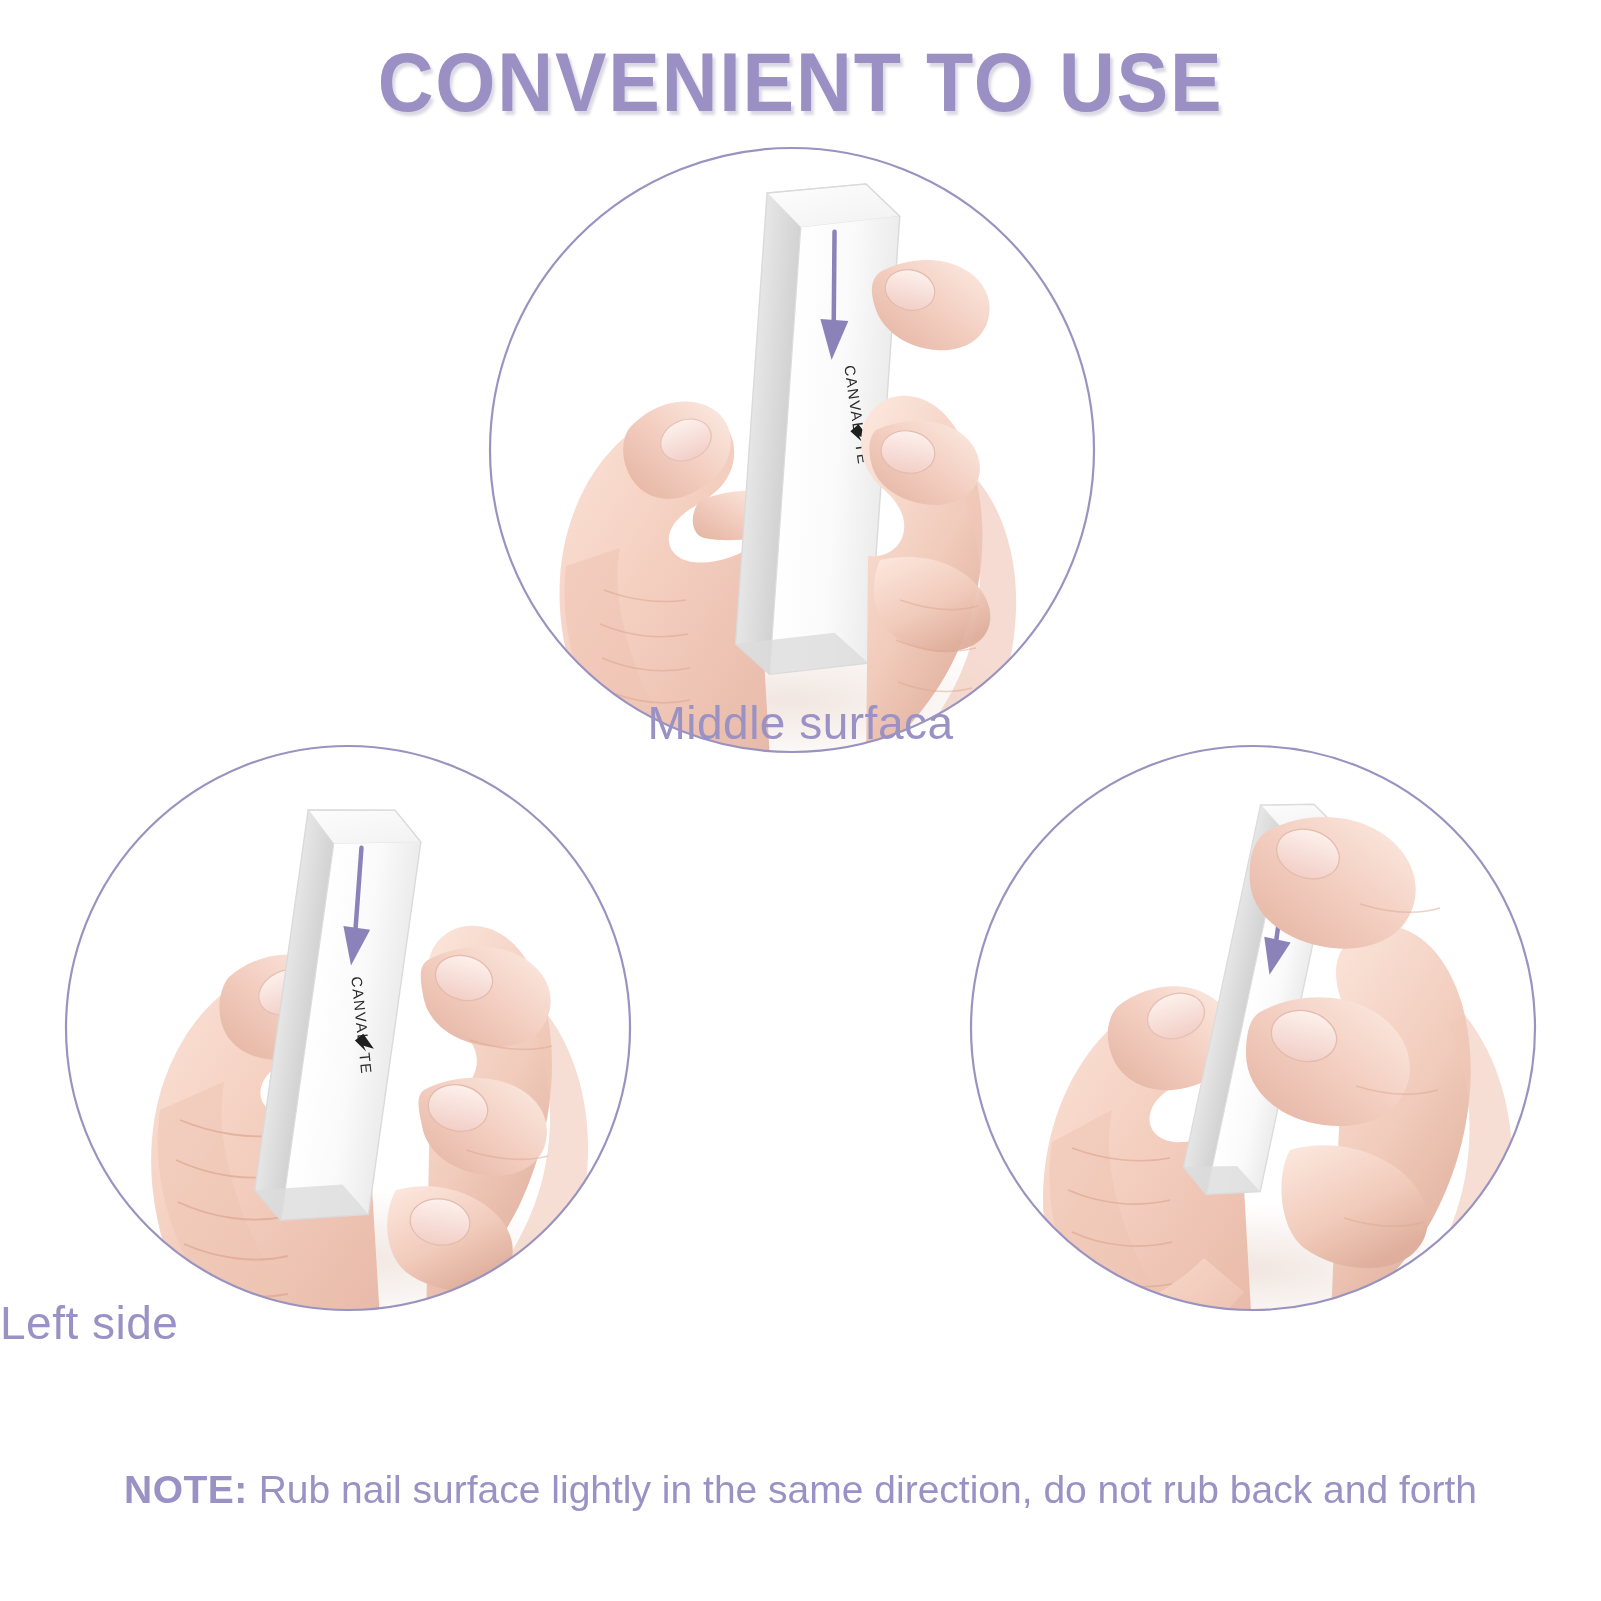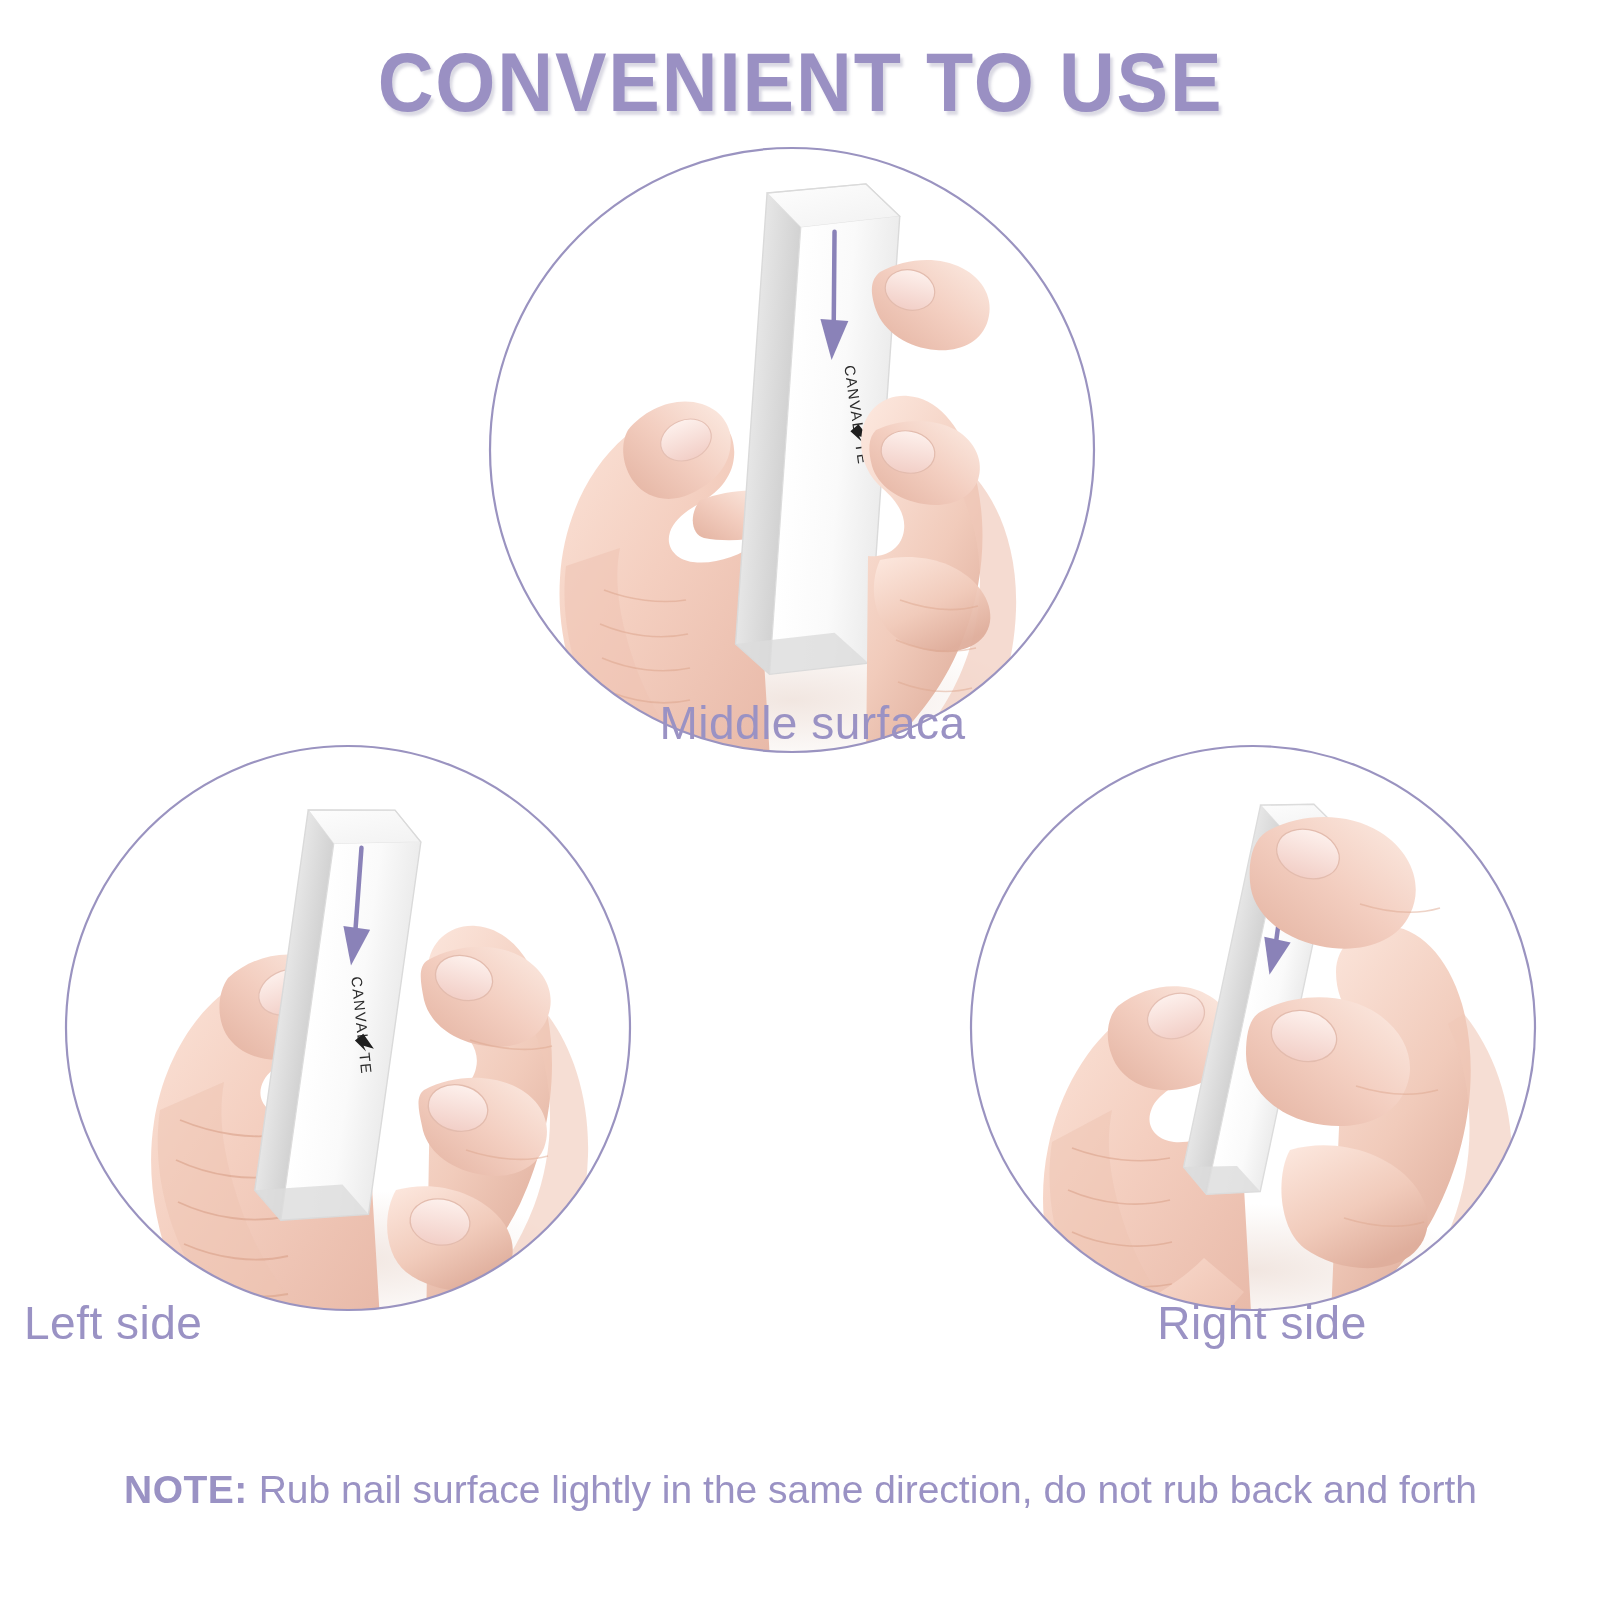--- a/index.html
+++ b/index.html
@@ -35,21 +35,20 @@
 
   
   .circ-label {
     position:absolute;
     font-family:"Liberation Sans", sans-serif;
     font-size:46px;
     font-weight:400;
     color:#9a92c4;
     white-space:nowrap;
     letter-spacing:0.5px;
-    padding-left:24px;
   }
   #label-middle { left:0; top:696px; width:1601px; text-align:center; }
   #label-left   { left:0;   top:1296px; width:690px;  }
   #label-right  { left:920px; top:1296px; width:660px; text-align:center; }
 
   
   .note {
     position:absolute;
     left:0; top:1468px;
     width:1601px;
@@ -407,19 +406,18 @@
         </g>
       </g>
       <circle cx="1253" cy="1028" r="282" fill="none" stroke="#9a93c0" stroke-width="2.2"></circle>
     </g>
   </svg>
 
   <div class="title">CONVENIENT TO USE</div>
 
   <div class="circ-label" id="label-middle">Middle surfaca</div>
   <div class="circ-label" id="label-left">Left side</div>
-  <div class="circ-label" id="label-right">Right side</div>
 
   <div class="note">
     <b>NOTE:</b><span>&nbsp;</span><span class="note-body">Rub nail surface lightly in the same direction, do not rub back and forth</span>
   </div>
 
 </div>
 
 </body></html>

